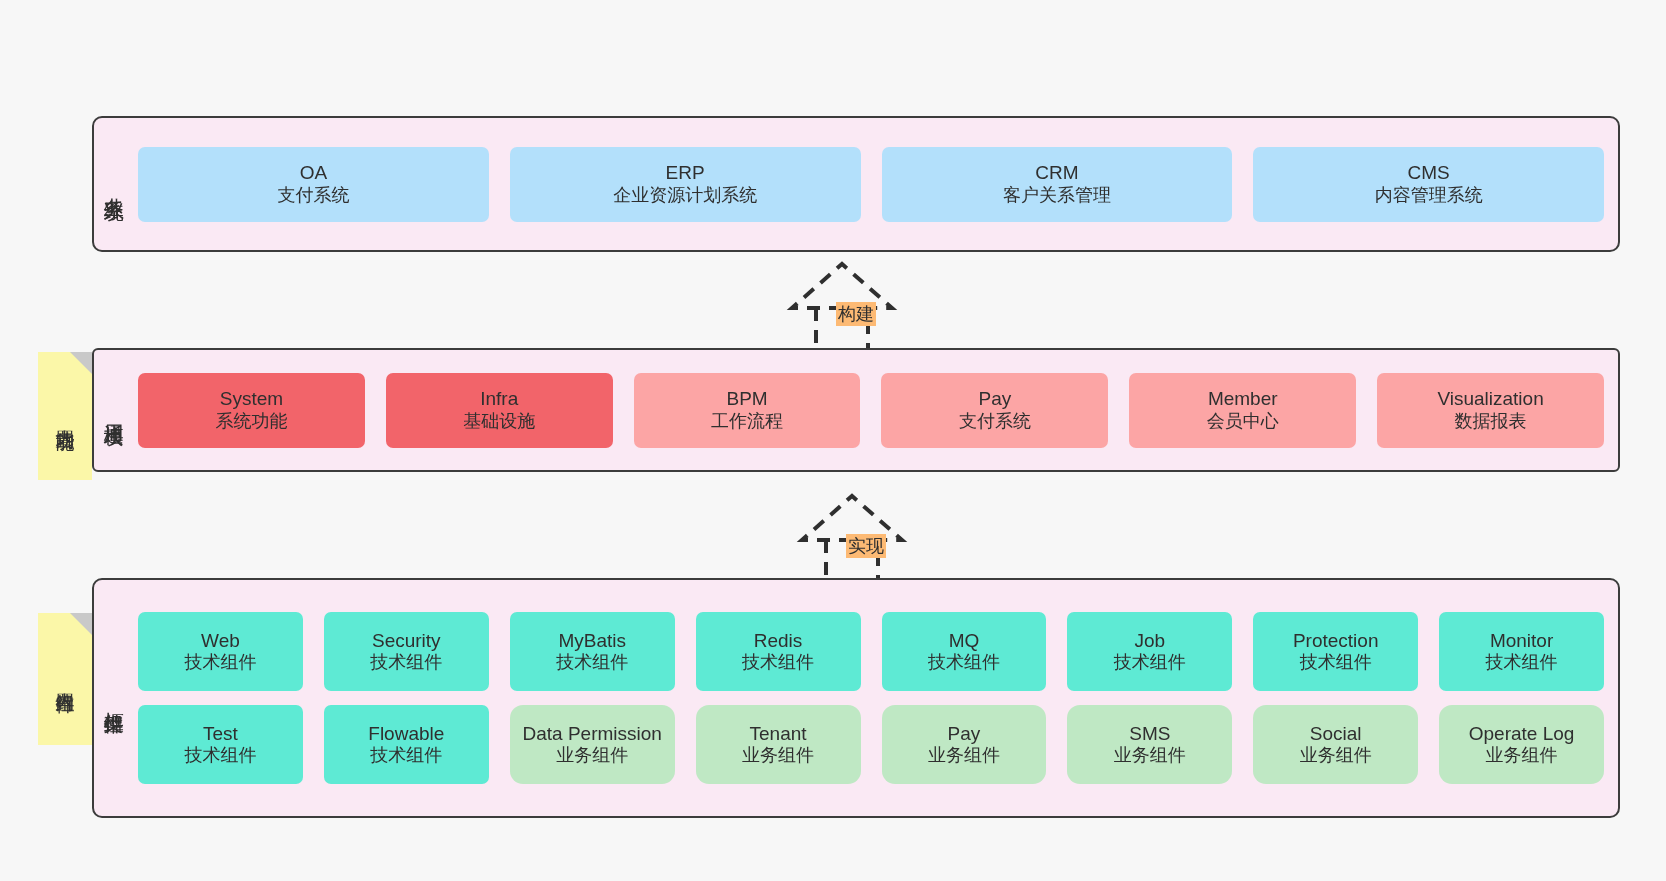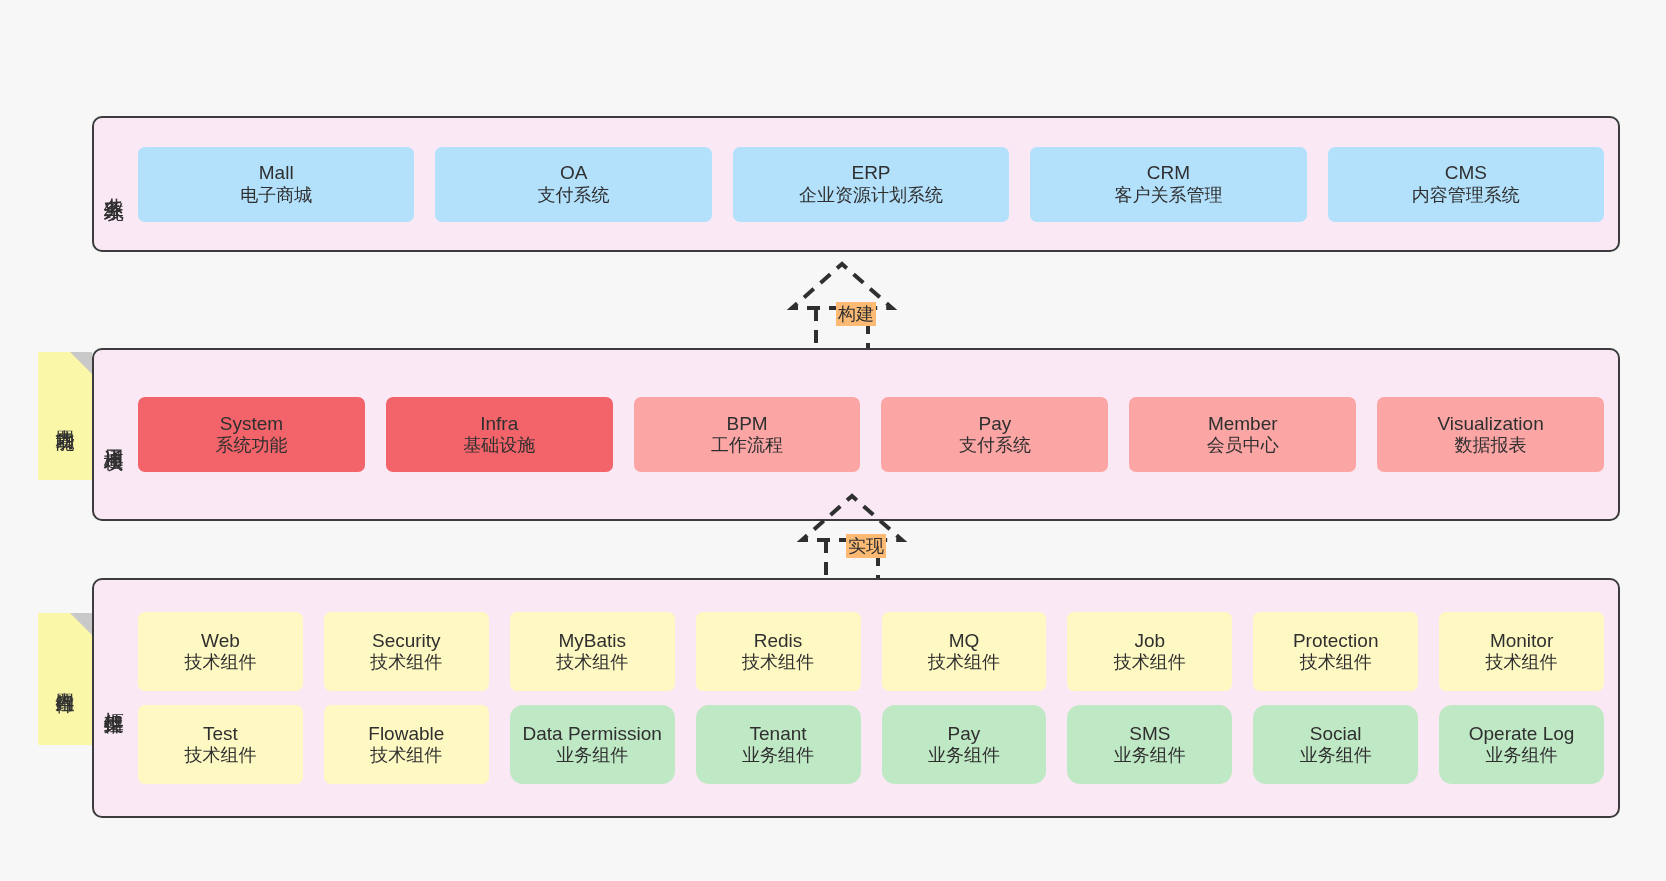--- a/index.html
+++ b/index.html
@@ -73,21 +73,21 @@
     padding: 4px 6px;
     box-sizing: border-box;
     overflow: hidden;
   }
   .cell .sub { font-size: 18px; }
 
   
   .fill-blue       { background: #b3e0fb; }
   .fill-red        { background: #f2646a; }
   .fill-pink       { background: #fca5a5; }
-  .fill-green      { background: #fef9c3; }
+  .fill-green      { background: #5eead4; }
   .fill-lightgreen { background: #bfe8c4; border-radius: 13px; }
 
   
   .note {
     position: absolute;
     background: #fbf7a8;
     box-sizing: border-box;
     display: flex;
     align-items: center;
     justify-content: center;
@@ -132,24 +132,20 @@
 </head>
 <body>
 
 <div class="canvas">
 
   <div class="layer" style="left:92px; top:116px; width:1528px; height:136px;">
     <div class="layer-title">业务系统</div>
     <div class="layer-body">
       <div class="row" style="height:75px;">
         <div class="cell fill-blue">
-          <div>Mall</div>
-          <div class="sub">电子商城</div>
-        </div>
-        <div class="cell fill-blue">
           <div>OA</div>
           <div class="sub">支付系统</div>
         </div>
         <div class="cell fill-blue">
           <div>ERP</div>
           <div class="sub">企业资源计划系统</div>
         </div>
         <div class="cell fill-blue">
           <div>CRM</div>
           <div class="sub">客户关系管理</div>
@@ -168,21 +164,21 @@
       <path d="M44 50 L44 92 L96 92 L96 50" stroke="#2f2f2f" stroke-width="4" fill="none" stroke-dasharray="13 9"></path>
     </svg>
     <div class="conn-label">构建</div>
   </div>
 
   <div class="note" style="left:38px; top:352px; width:54px; height:128px;">
     <span class="fold"></span>
     <span>内置功能</span>
   </div>
 
-  <div class="layer" style="left:92px; top:348px; width:1528px; height:173px;">
+  <div class="layer" style="left:92px; top:348px; width:1528px; height:124px;border-radius:6px;">
     <div class="layer-title">通用模块</div>
     <div class="layer-body">
       <div class="row" style="height:75px;">
         <div class="cell fill-red">
           <div>System</div>
           <div class="sub">系统功能</div>
         </div>
         <div class="cell fill-red">
           <div>Infra</div>
           <div class="sub">基础设施</div>

